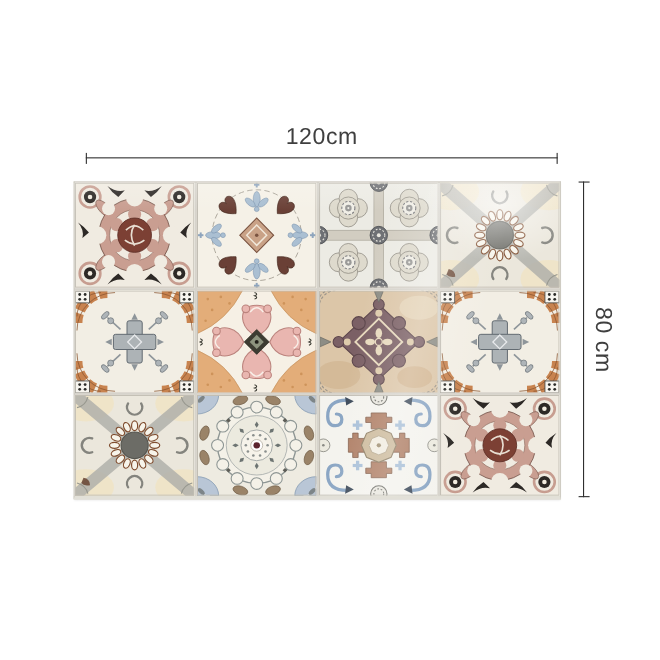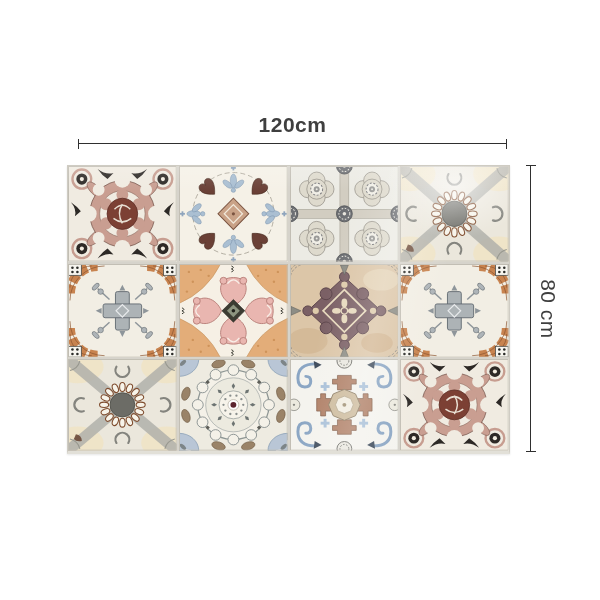--- a/index.html
+++ b/index.html
@@ -1,20 +1,20 @@
 <!DOCTYPE html>
 <html><head>
 <meta charset="utf-8">
 <style>
   html,body{margin:0;padding:0;}
   body{width:600px;height:600px;background:#ffffff;font-family:"Liberation Sans",sans-serif;position:relative;overflow:hidden;}
   .figure{position:absolute;inset:0;}
   
   .dim-label{position:absolute;color:#3f3f3f;font-size:21px;font-weight:300;letter-spacing:.5px;text-align:center;}
-  .dim-label-w{left:78px;top:113px;width:429px;font-weight:bold;}
+  .dim-label-w{left:78px;top:113px;width:429px;}
   .dim-label-h{left:506px;top:297px;width:84px;height:24px;transform:rotate(90deg);}
   .hline{position:absolute;left:78px;top:143px;width:429px;height:0;border-top:1.4px solid #2f2f2f;}
   .hline::before,.hline::after{content:'';position:absolute;top:-5px;height:10px;border-left:1.4px solid #2f2f2f;}
   .hline::before{left:0;} .hline::after{right:0;}
   .vline{position:absolute;left:530px;top:165px;width:0;height:287px;border-left:1.4px solid #2f2f2f;}
   .vline::before,.vline::after{content:'';position:absolute;left:-5px;width:10px;border-top:1.4px solid #2f2f2f;}
   .vline::before{top:0;} .vline::after{bottom:0;}
   
   .mural{position:absolute;left:67px;top:165px;width:441px;height:285px;
          display:grid;grid-template-columns:repeat(4,1fr);grid-template-rows:97fr 95fr 93fr;

